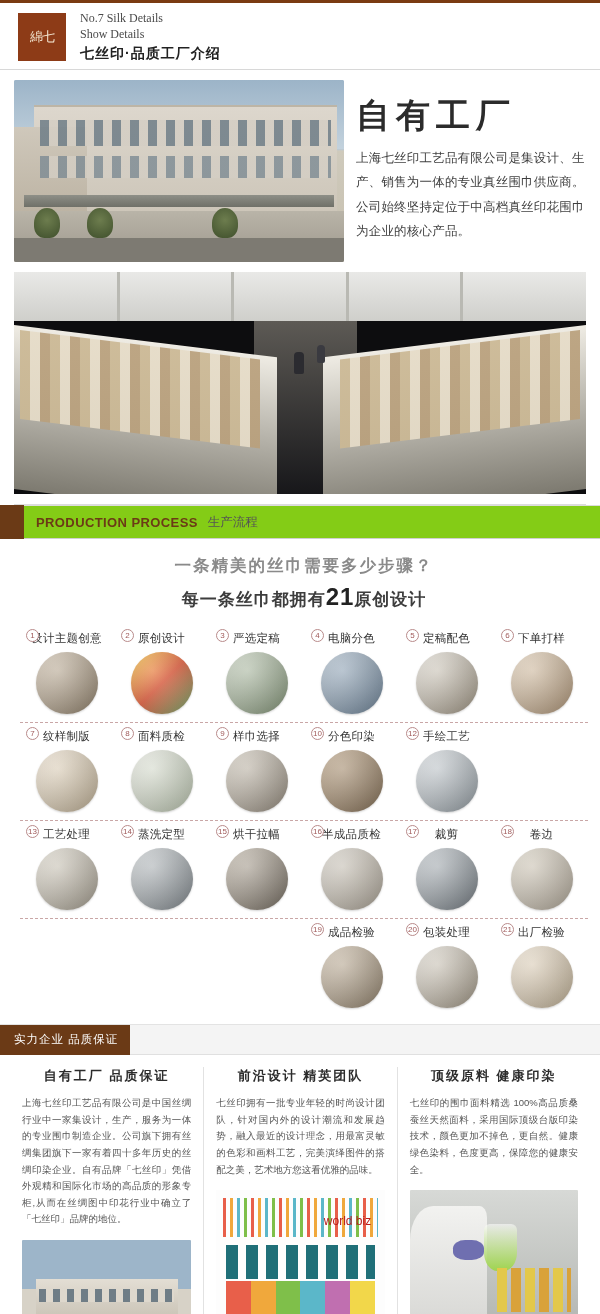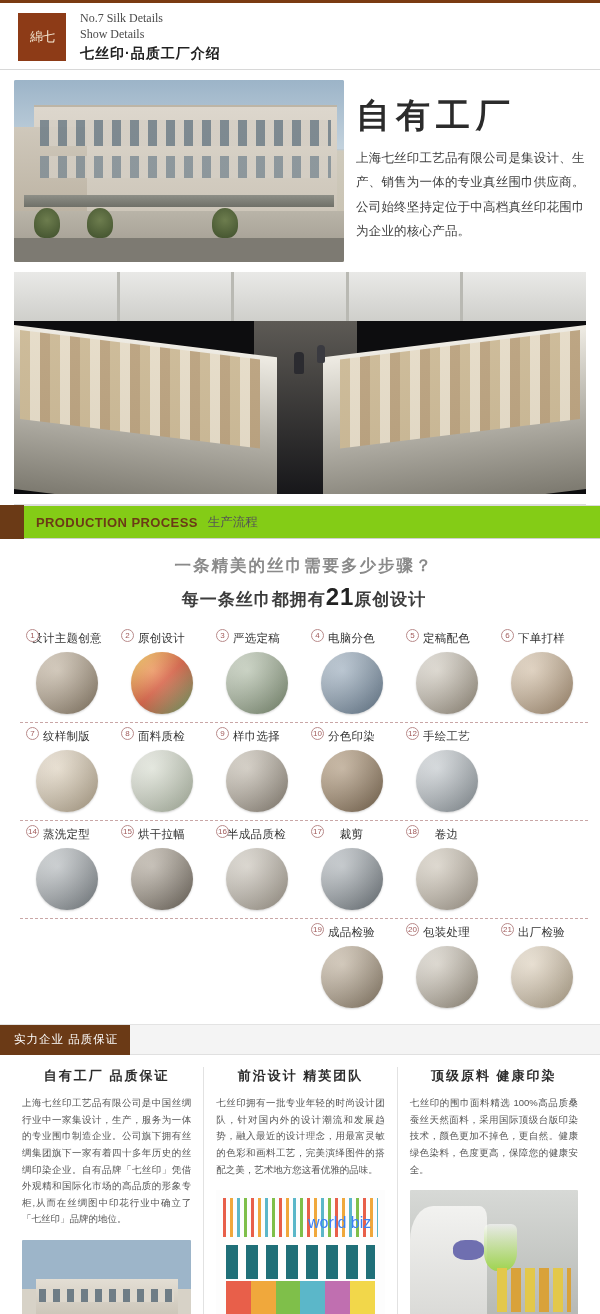--- a/index.html
+++ b/index.html
@@ -294,21 +294,21 @@
   .biz-bars {
     position:absolute; left:4%; right:4%; top:6%; height:30%;
     background: repeating-linear-gradient(to right,
       #e85f4a 0 3px, transparent 3px 7px,
       #f0a83c 7px 10px, transparent 10px 14px,
       #5bb7c9 14px 17px, transparent 17px 21px,
       #7fbf4a 21px 24px, transparent 24px 28px);
   }
   .biz-word {
     position:absolute; right:8%; top:18%;
-    font-family:"Liberation Sans",sans-serif; font-size:16px; color:#3b82f6;
+    font-family:"Liberation Sans",sans-serif; font-size:12px; color:#b91c1c;
   }
   .biz-people {
     position:absolute; left:6%; right:6%; top:42%; height:26%;
     background: repeating-linear-gradient(to right,
       #1f6f78 0 12px, transparent 12px 20px);
   }
   .biz-puzzle {
     position:absolute; left:6%; right:6%; bottom:4%; height:26%;
     background:
       linear-gradient(to right,
@@ -465,20 +465,25 @@
       </div>
       <div class="step">
         <div class="step-num">12</div>
         <div class="step-label">手绘工艺</div>
         <div class="step-circle sc-l"></div>
       </div>
     </div>
 
     <div class="step-row">
       <div class="step">
+        <div class="step-num">13</div>
+        <div class="step-label">工艺处理</div>
+        <div class="step-circle sc-m"></div>
+      </div>
+      <div class="step">
         <div class="step-num">14</div>
         <div class="step-label">蒸洗定型</div>
         <div class="step-circle sc-n"></div>
       </div>
       <div class="step">
         <div class="step-num">15</div>
         <div class="step-label">烘干拉幅</div>
         <div class="step-circle sc-o"></div>
       </div>
       <div class="step">

